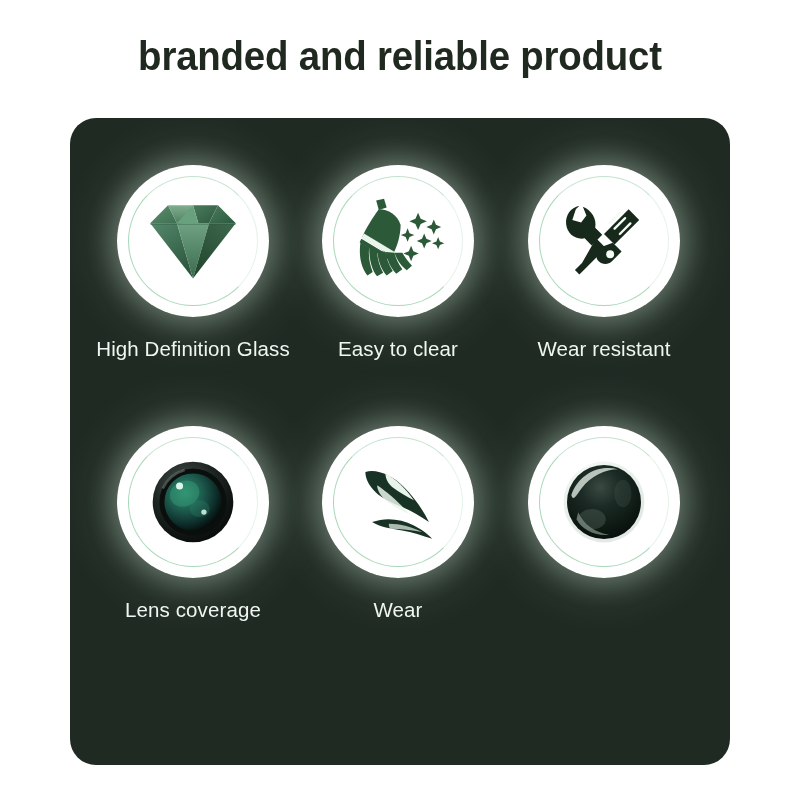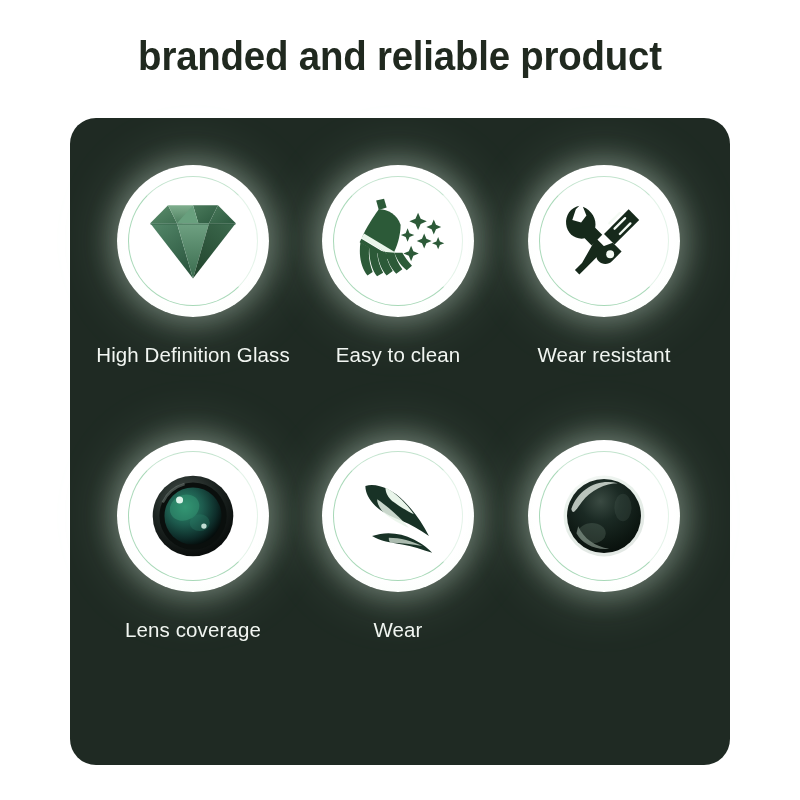--- a/index.html
+++ b/index.html
@@ -49,21 +49,21 @@
 
   .feature-cell {
     position: absolute;
     width: 220px;
     text-align: center;
   }
   .feature-cell.col0 { left: 13px; }
   .feature-cell.col1 { left: 218px; }
   .feature-cell.col2 { left: 424px; text-align: center; }
   .feature-cell.row0 { top: 47px; }
-  .feature-cell.row1 { top: 322px; }
+  .feature-cell.row1 { top: 308px; }
 
   .icon-circle {
     position: relative;
     width: 152px;
     height: 152px;
     margin: 0 auto;
     border-radius: 50%;
     background: radial-gradient(circle at 50% 46%, #ffffff 0%, #ffffff 62%, #fbfefb 78%, #eef7ef 92%, #e3f1e4 100%);
     box-shadow: 0 0 26px 7px rgba(225, 245, 228, 0.30),
                 0 0 54px 14px rgba(200, 235, 205, 0.14);
@@ -85,21 +85,21 @@
     left: 0;
     top: 0;
     width: 152px;
     height: 152px;
     display: flex;
     align-items: center;
     justify-content: center;
   }
 
   .feature-label {
-    margin-top: 26px;
+    margin-top: 20px;
     font-size: 20.5px;
     color: #f2f6f2;
     letter-spacing: 0.1px;
     white-space: nowrap;
   }
 </style>
 </head>
 <body>
 
 <div id="page-title">branded and reliable product</div>
@@ -179,21 +179,21 @@
               <path d="M78 20 l3 7 l7 3 l-7 3 l-3 7 l-3 -7 l-7 -3 l7 -3 z"></path>
               <path d="M96 28 l2.5 6 l6 2.5 l-6 2.5 l-2.5 6 l-2.5 -6 l-6 -2.5 l6 -2.5 z"></path>
               <path d="M66 38 l2.2 5.5 l5.5 2.2 l-5.5 2.2 l-2.2 5.5 l-2.2 -5.5 l-5.5 -2.2 l5.5 -2.2 z"></path>
               <path d="M85 44 l2.5 6 l6 2.5 l-6 2.5 l-2.5 6 l-2.5 -6 l-6 -2.5 l6 -2.5 z"></path>
               <path d="M101 48 l2 5 l5 2 l-5 2 l-2 5 l-2 -5 l-5 -2 l5 -2 z"></path>
               <path d="M70 58 l2.6 6.2 l6.2 2.6 l-6.2 2.6 l-2.6 6.2 l-2.6 -6.2 l-6.2 -2.6 l6.2 -2.6 z"></path>
             </g>
           </svg>
         </div>
       </div>
-      <div class="feature-label">Easy to clean</div>
+      <div class="feature-label">Easy to clear</div>
     </div>
 
     <div class="feature-cell row0 col2">
       <div class="icon-circle">
         <div class="inner-arc"></div>
         <div class="glyph">
           <svg width="88" height="88" viewBox="0 0 100 100">
             <g fill="#16291b">
 
               <path d="M22 10 C12 12 6 21 7 31 C8 42 18 49 28 47 L36 55 L48 43 L40 35 C42 25 36 15 26 11 L30 21 L24 29 L14 26 L18 14 Z"></path>

